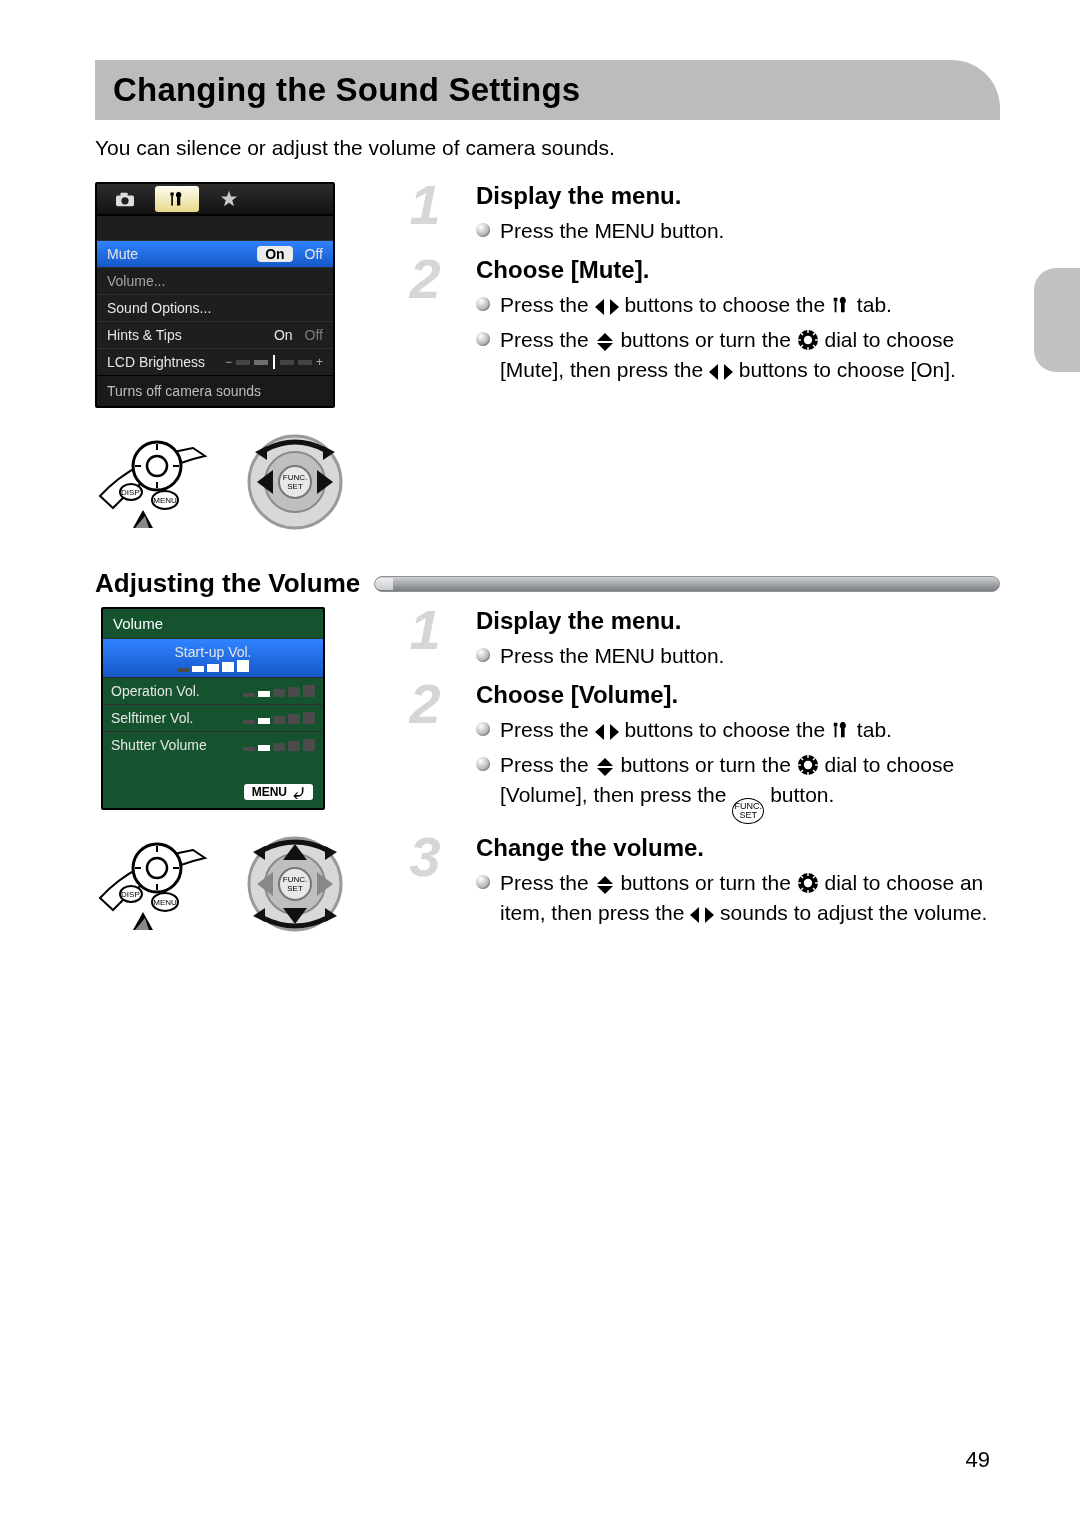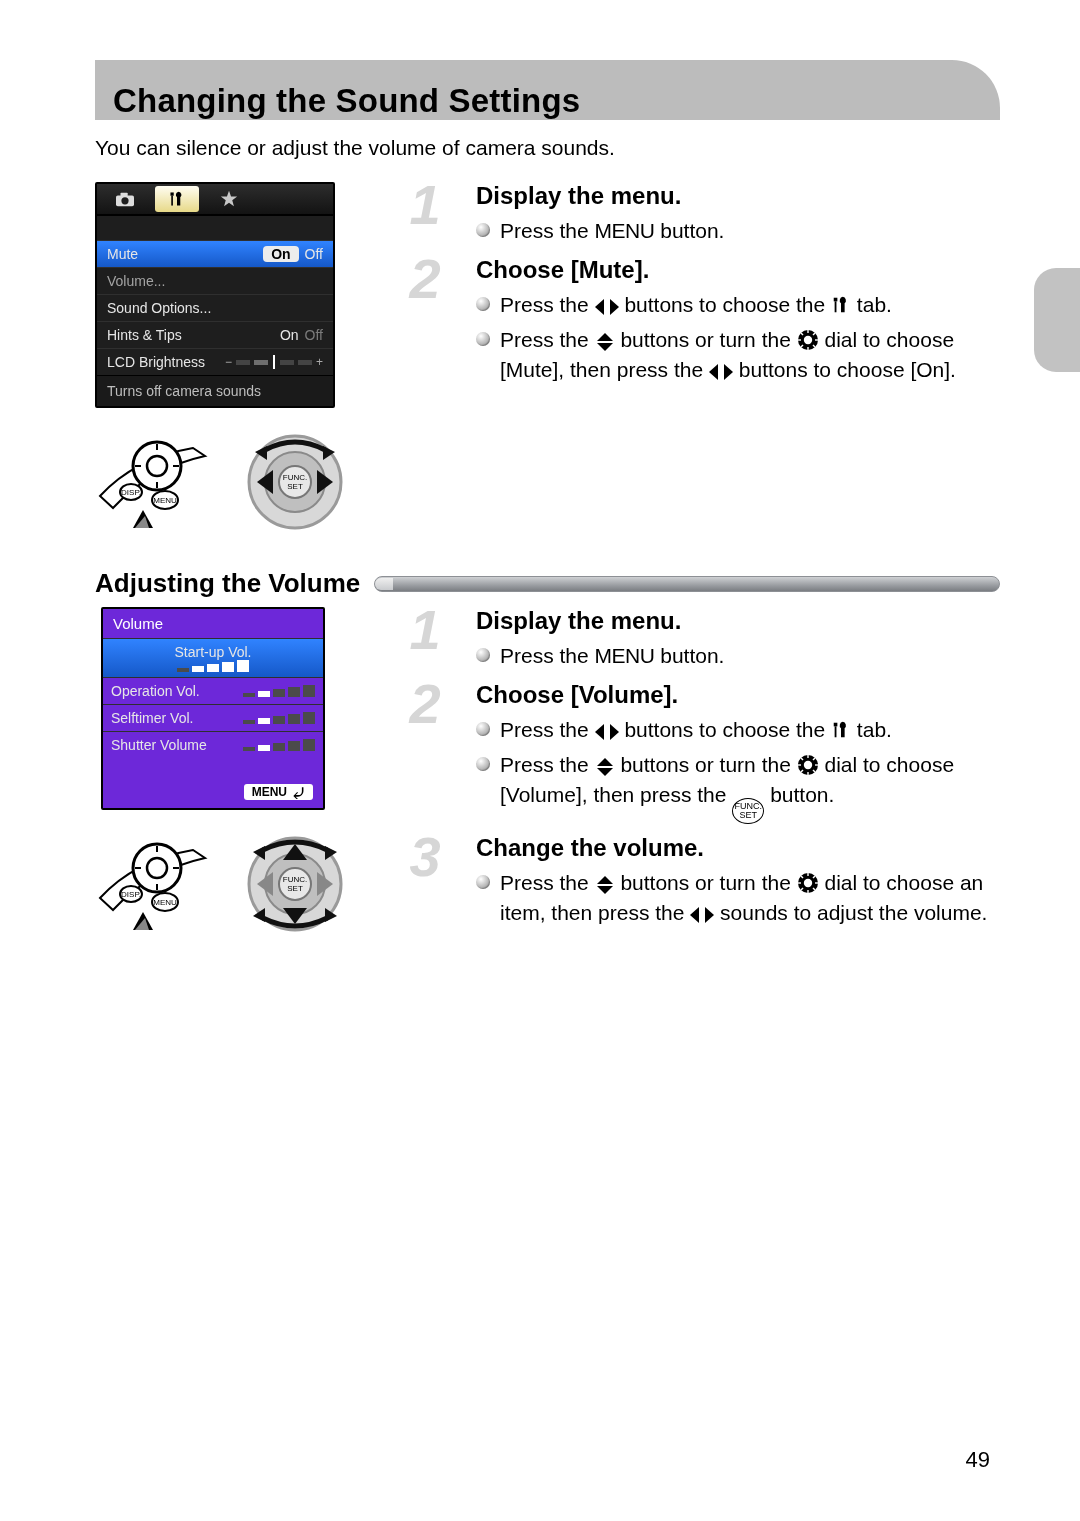--- a/index.html
+++ b/index.html
@@ -1,20 +1,20 @@
 <!DOCTYPE html>
 <html><head>
 <meta charset="utf-8">
 <style>
   * { box-sizing: border-box; margin: 0; padding: 0; }
   html, body { width: 1080px; background: #fff; font-family: Arial, Helvetica, sans-serif; color: #000; }
   .page { width: 1080px; height: 1521px; position: relative; padding: 60px 80px 40px 95px; }
 
   
-  .title-bar { background: #bcbcbc; border-radius: 0 48px 0 0; height: 60px; display: flex; align-items: flex-end; padding-left: 18px; margin-bottom: 16px; }
+  .title-bar { background: #bcbcbc; border-radius: 0 48px 0 0; height: 60px; display: flex; align-items: center; padding-left: 18px; margin-bottom: 16px; }
   .title-bar h1 { font-weight: 900; font-size: 33px; letter-spacing: 0.2px; color: #000; }
 
   .intro { font-size: 21px; margin-bottom: 22px; }
 
   
   .section-row { display: flex; align-items: center; gap: 14px; margin: 6px 0 6px 0; }
   .section-row h2 { font-weight: 900; font-size: 26px; white-space: nowrap; }
   .section-rule { flex: 1; height: 16px; border-radius: 8px;
     background: linear-gradient(to bottom, #cfd1d4 0%, #9ea1a5 55%, #7a7d82 100%);
     border: 1px solid #8d9095; position: relative; }
@@ -29,30 +29,30 @@
   
   .cam-menu { width: 240px; background: #1e1e1e; border: 2px solid #000; border-radius: 2px; font-size: 14px; color: #e6e6e6; }
   .cam-tabs { display: flex; background: linear-gradient(#2d2d2d,#131313); border-bottom: 2px solid #000; padding: 2px 6px; gap: 8px; align-items: center; }
   .cam-tab { width: 44px; height: 26px; display: flex; align-items: center; justify-content: center; border-radius: 3px; }
   .cam-tab.sel { background: linear-gradient(#fffdf2,#e7d988); color: #000; }
   .cam-tab svg { width: 22px; height: 18px; }
   .cam-rows { }
   .cam-row { display: flex; justify-content: space-between; align-items: center; padding: 5px 10px; border-top: 1px solid #2f2f2f; }
   .cam-row.sel { background: linear-gradient(#3083ff,#1558c8); margin-top: 24px; }
   .cam-row .lab { }
-  .cam-row .val { display: flex; gap: 6px; align-items: center; }
+  .cam-row .val { display: flex; gap: 12px; align-items: center; }
   .cam-row .on { background: #ececec; color: #000; font-weight: bold; padding: 0 8px; border-radius: 4px; }
   .cam-row .dim { color: #7c7c7c; }
   .cam-row.muted { color: #a3a3a3; }
   .slider { display: flex; align-items: center; gap: 4px; }
   .slider .seg { width: 14px; height: 5px; background: #444; }
   .cam-help { background: #1a1a1a; padding: 7px 10px; color: #bdbdbd; border-top: 1px solid #000; }
 
   
-  .vol-menu { width: 224px; background: #6d28d9; border: 2px solid #000; border-radius: 2px; font-size: 14px; color: #e6e6e6; margin-left:6px; }
+  .vol-menu { width: 224px; background: #14532d; border: 2px solid #000; border-radius: 2px; font-size: 14px; color: #e6e6e6; margin-left:6px; }
   .vol-title { padding: 6px 10px; color: #fff; font-size: 15px; }
   .vol-row { display: flex; justify-content: space-between; align-items: center; padding: 5px 8px; border-top: 1px solid #2f2f2f; }
   .vol-row.sel { background: linear-gradient(#3083ff,#1558c8); flex-direction: column; }
   .bars { display: flex; gap: 3px; align-items: flex-end; }
   .bars b { display: block; width: 12px; background: #4b4b4b; }
   .bars b.on { background: #fff; }
   .b1 { height: 4px; } .b2 { height: 6px; } .b3 { height: 8px; } .b4 { height: 10px; } .b5 { height: 12px; }
   .vol-foot { display: flex; justify-content: flex-end; padding: 26px 10px 8px; gap: 4px; }
   .menutag { background: #fff; color: #000; font-weight: 900; font-size: 12px; padding: 1px 8px; border-radius: 3px; display: inline-flex; align-items: center; gap: 4px; }
 

